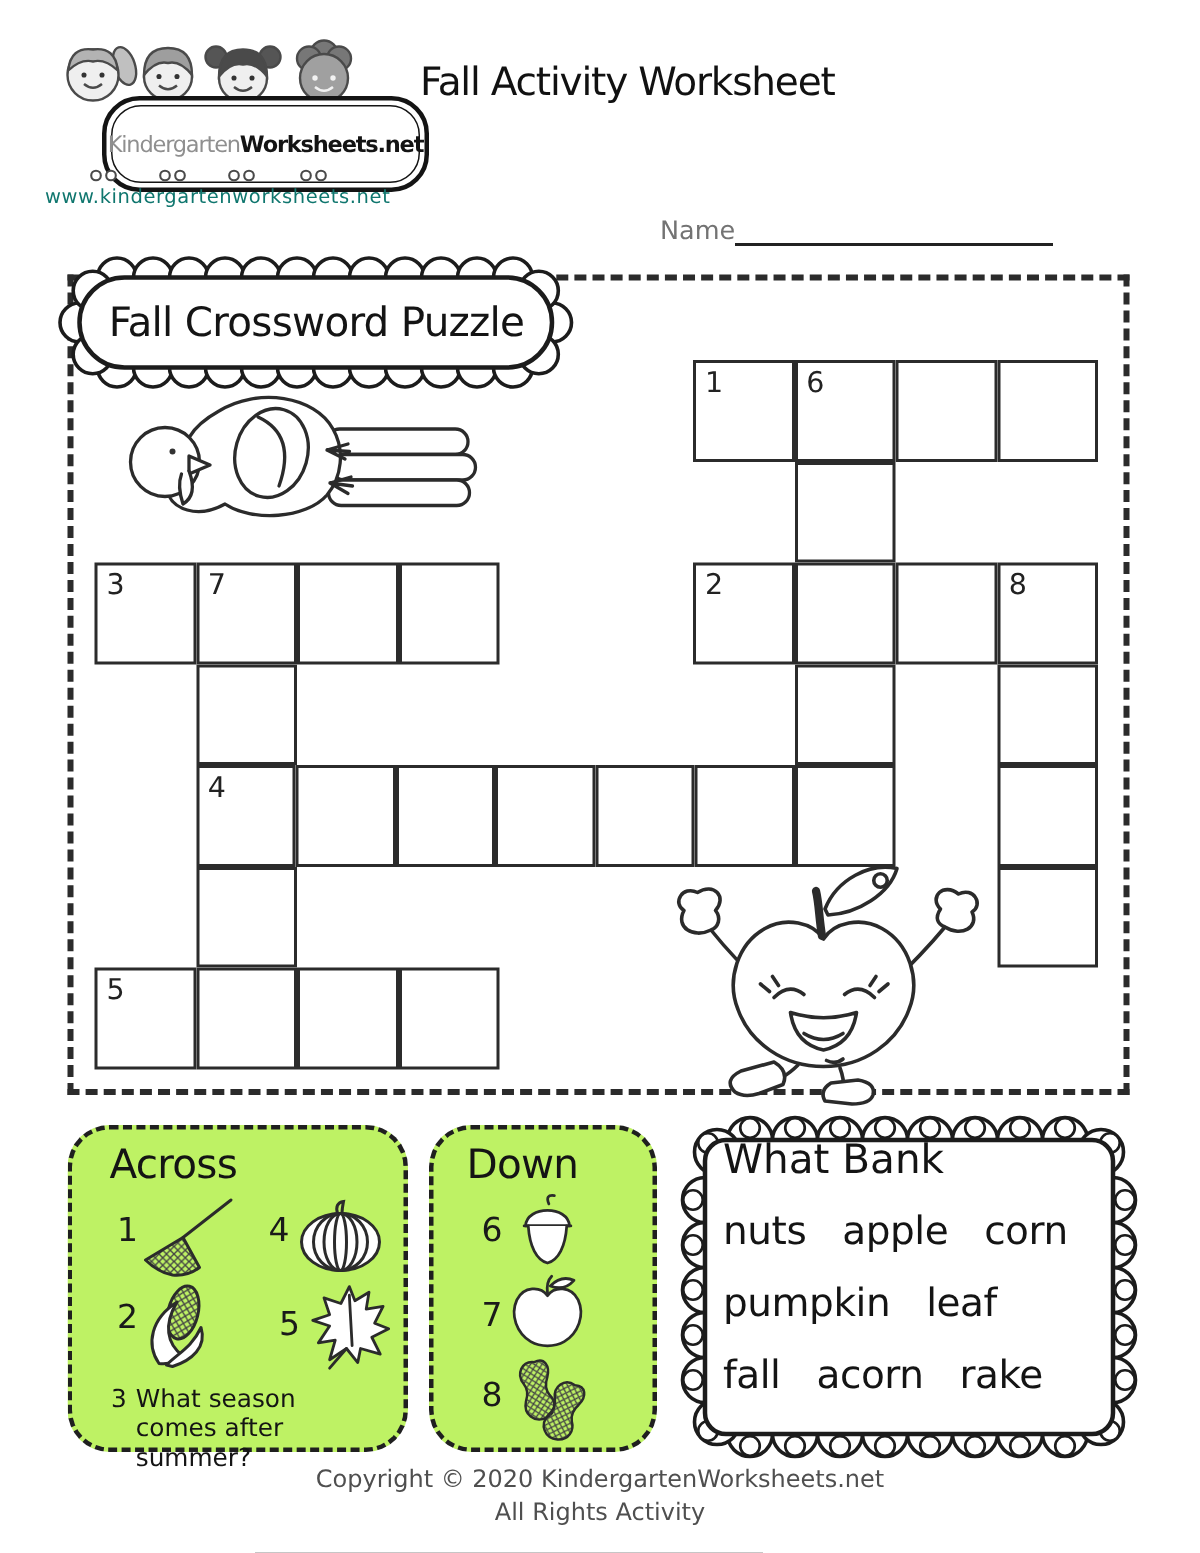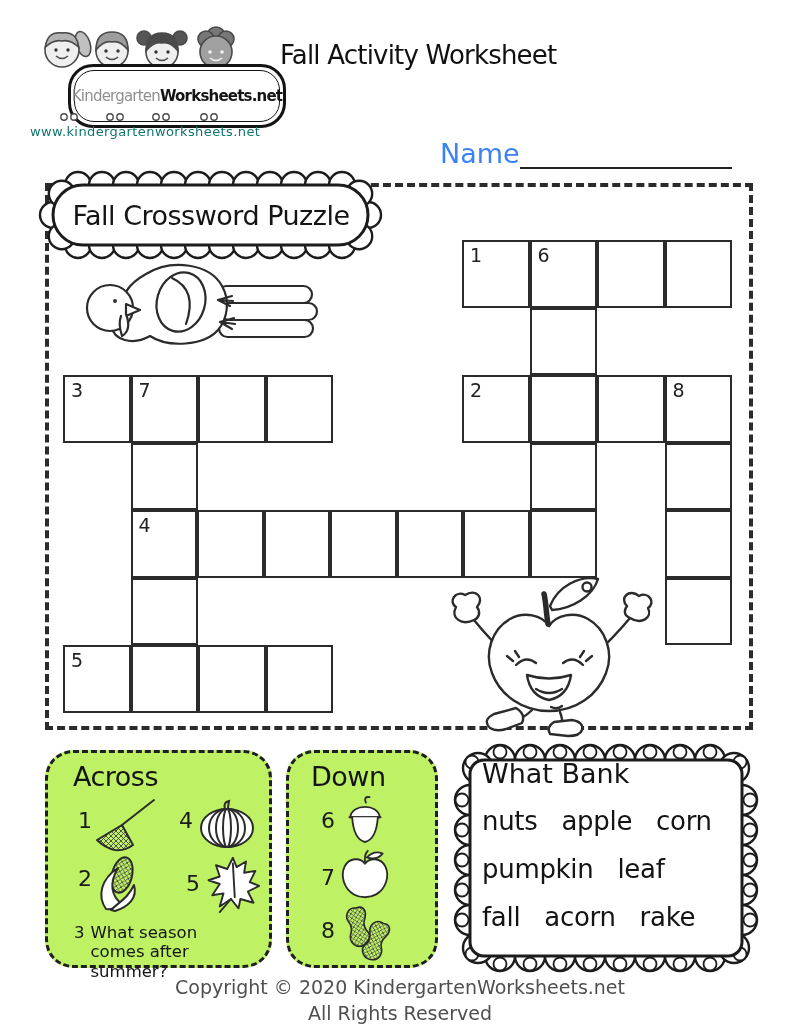--- a/index.html
+++ b/index.html
@@ -13,21 +13,21 @@
   .logo-banner{left:32px;top:64px;width:218px;height:64px;border:3px solid #141414;border-radius:25px;
                background:#fff;box-sizing:border-box;display:flex;align-items:center;justify-content:center;margin-left:36px;}
   .logo-banner .inner{position:absolute;inset:3px;border:1.5px solid #141414;border-radius:20px;}
   .brand{position:relative;font-size:15px;letter-spacing:-0.8px;white-space:nowrap;}
   .brand .b1{color:#8f8f8f;font-weight:500;}
   .brand .b2{color:#141414;font-weight:700;}
   .hands-svg{left:52px;top:110px;}
   .logo-url{left:30px;top:124px;width:230px;font-size:13px;letter-spacing:.4px;color:#0f766e;}
   .page-title{left:280px;top:40px;font-size:26px;letter-spacing:-0.8px;font-weight:500;color:#111;}
   .name-row{left:440px;top:138px;white-space:nowrap;}
-  .name-label{font-size:27px;color:#3b82f6;}
+  .name-label{font-size:17px;color:#737373;}
   .name-line{display:inline-block;width:212px;border-bottom:2.5px solid #222;height:24px;vertical-align:bottom;}
 
   
   .main-box{left:45px;top:183px;width:708px;height:547px;border:4px dashed #2b2b2b;box-sizing:border-box;background:#fff;}
   .banner-svg{left:38px;top:172px;}
   .banner-label{left:54px;top:186px;width:314px;height:58px;display:flex;align-items:center;justify-content:center;
                 font-size:27px;font-weight:500;color:#141414;letter-spacing:-0.5px;}
   .turkey-svg{left:68px;top:256px;}
   .applechar-svg{left:432px;top:568px;}
 
@@ -46,21 +46,21 @@
          font-size:16.5px;line-height:1.18;color:#141414;}
   .clue3 .t{flex:1;}
 
   
   .wb-svg{left:452px;top:742px;}
   .wb-title{left:482px;top:758px;font-size:27px;font-weight:500;color:#141414;}
   .wb-line{left:482px;width:250px;font-size:26px;color:#141414;word-spacing:16px;letter-spacing:-0.3px;}
   .wb-l0{top:806px;} .wb-l1{top:854px;} .wb-l2{top:902px;}
 
   
-  .footer{left:0;top:975px;width:800px;text-align:center;font-size:19px;color:#4f4f4f;line-height:1.35;}
+  .footer{left:0;top:975px;width:800px;text-align:center;font-size:16px;color:#4f4f4f;line-height:1.35;}
 
   .bumps circle{fill:#fff;stroke:#1c1c1c;stroke-width:2.4;}
   .bumps-small circle{fill:#fff;stroke:#1c1c1c;stroke-width:1.8;}
 </style>
 </head>
 <body>
 
 <svg width="0" height="0" style="position:absolute" aria-hidden="true">
   <defs>
     <pattern id="xh" width="5" height="5" patternUnits="userSpaceOnUse">
@@ -400,16 +400,16 @@
       </g>
     <rect x="18" y="18" width="272" height="196" rx="14" fill="#fff" stroke="#1c1c1c" stroke-width="3"></rect>
   </svg>
   <div class="abs wb-title">What Bank</div>
   <div class="abs wb-line wb-l0">nuts apple corn</div>
   <div class="abs wb-line wb-l1">pumpkin leaf</div>
   <div class="abs wb-line wb-l2">fall acorn rake</div>
 
   <div class="abs footer">
     <div>Copyright © 2020 KindergartenWorksheets.net</div>
-    <div>All Rights Reserved</div>
+    <div>All Rights Activity</div>
   </div>
 
 </div>
 
 </body></html>

